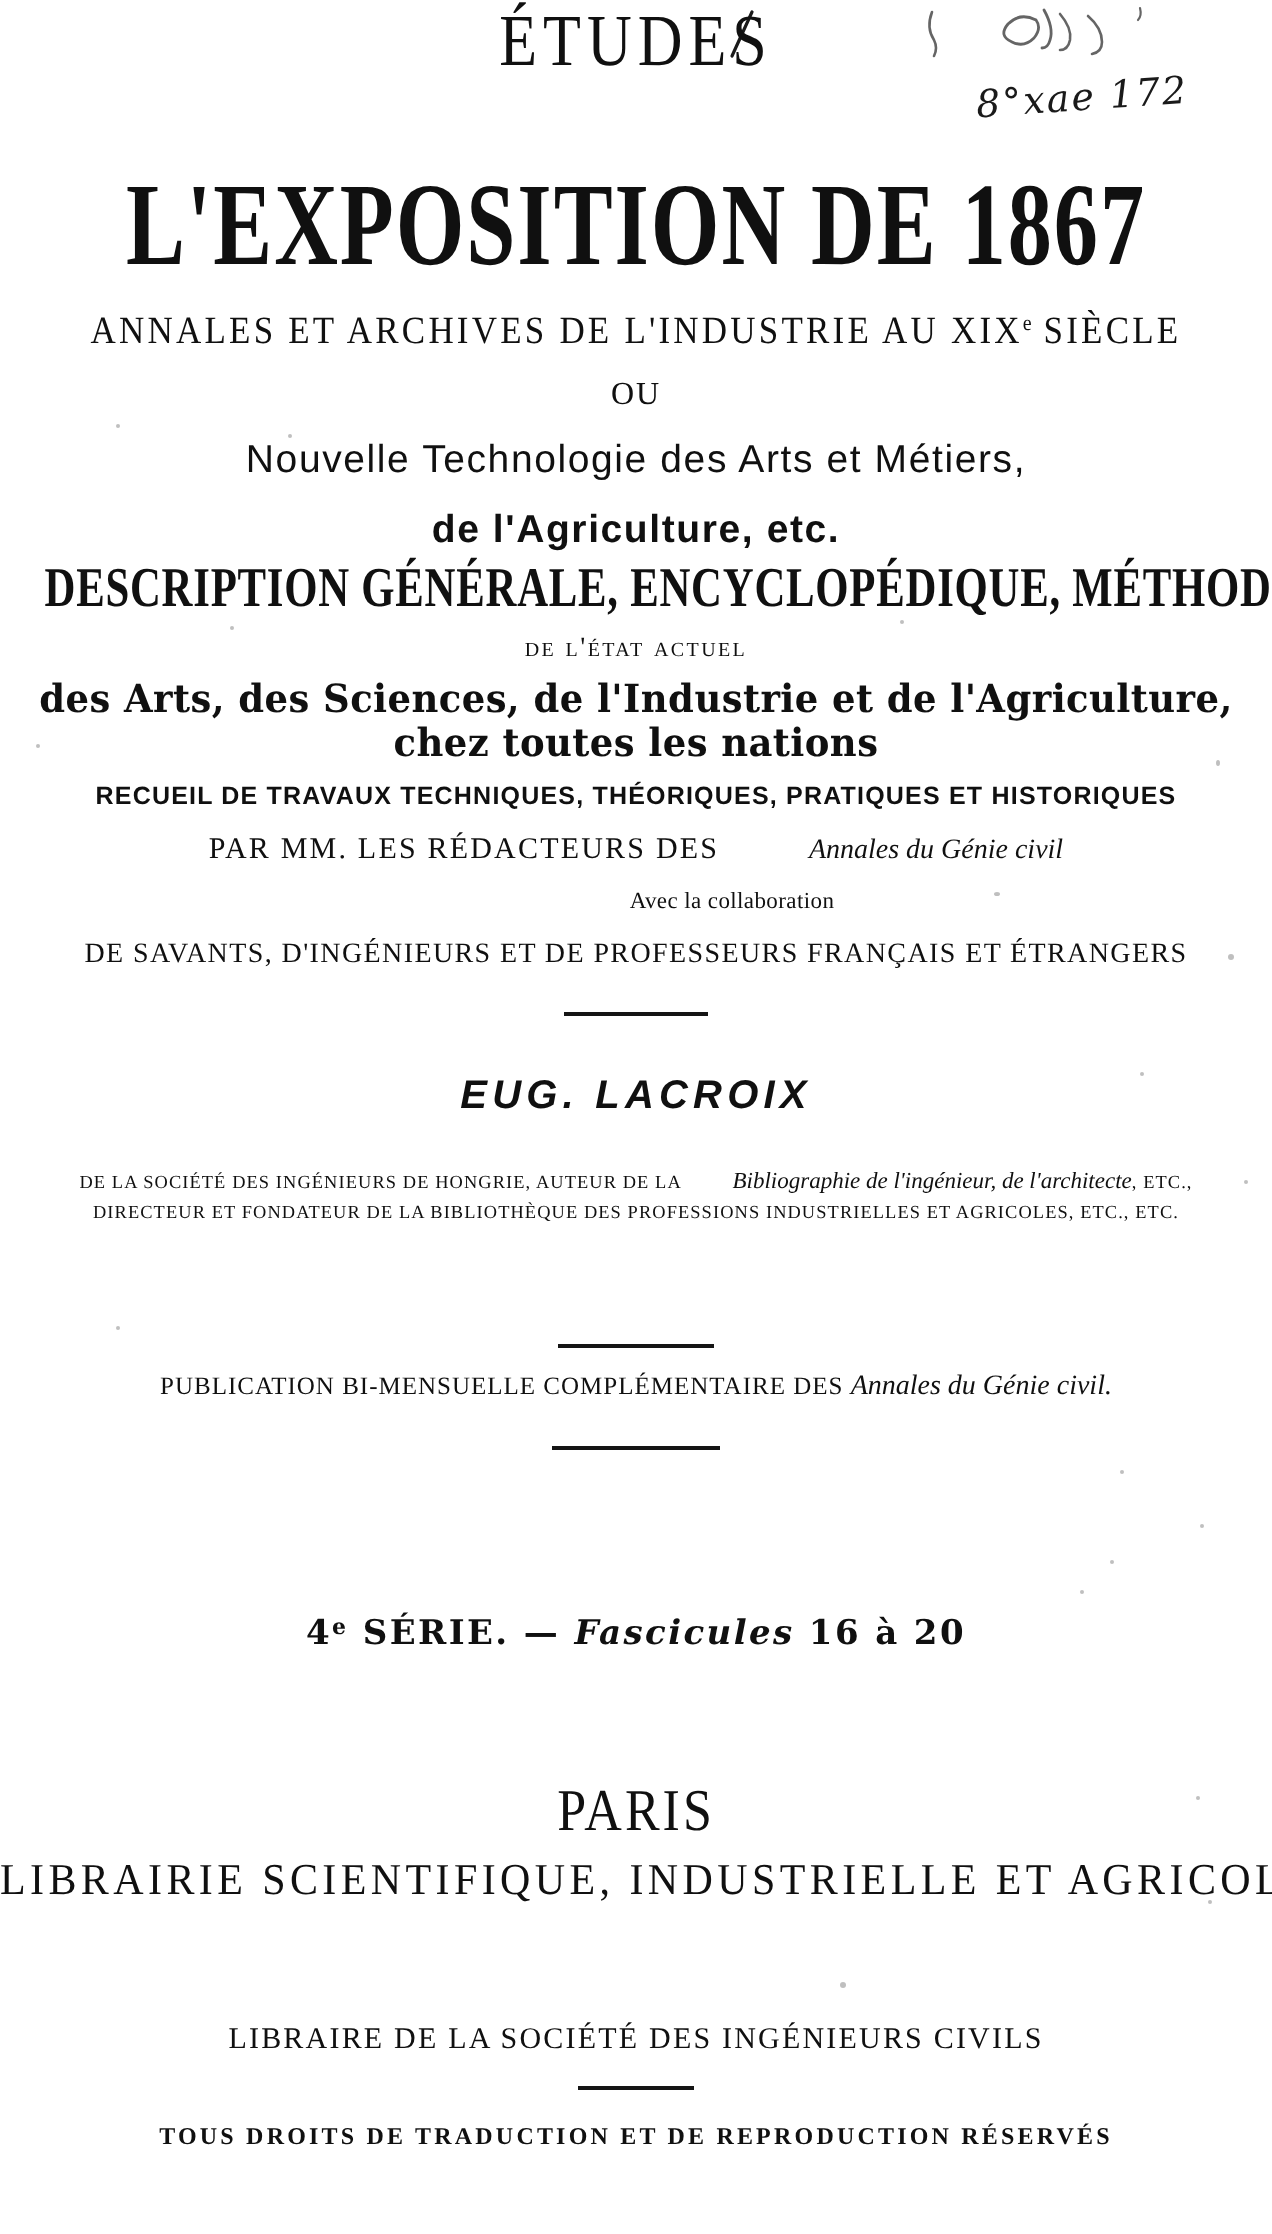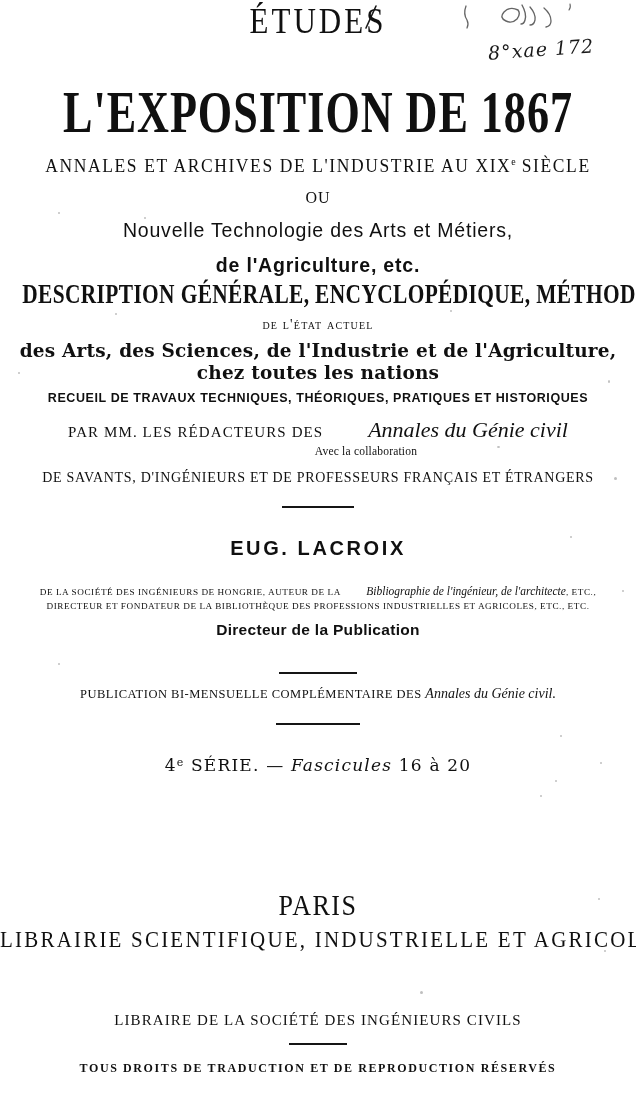--- a/index.html
+++ b/index.html
@@ -154,21 +154,21 @@
   }
   .parmm {
     position: absolute;
     top: 418px; left: 0;
     font-size: 15px;
     letter-spacing: 1.1px;
   }
   .parmm .ital {
     font-style: italic;
     letter-spacing: 0;
-    font-size: 22px;
+    font-size: 14px;
     margin-left: 40px;
   }
   .avec {
     position: absolute;
     top: 445px; left: 0;
     font-size: 11.5px;
     letter-spacing: 0.2px;
     padding-left: 48px;
   }
   .savants {
@@ -192,20 +192,21 @@
   .rule.r4 { top: 1043px; width: 58px; }
 
   
   .euglacroix {
     position: absolute;
     top: 538px; left: 0;
     font-family: "Liberation Sans", "DejaVu Sans", sans-serif;
     font-size: 20px;
     font-weight: 700;
     letter-spacing: 2.6px;
+    font-style: italic;
   }
   .cred {
     position: absolute;
     left: 0;
     font-size: 9.2px;
     letter-spacing: 0.55px;
     font-family: "Liberation Serif", "DejaVu Serif", serif;
   }
   .cred1 { top: 568px; }
   .cred2 { top: 585px; }
@@ -234,24 +235,24 @@
   }
   .bimensuelle .ital {
     font-style: italic;
     font-size: 14px;
     letter-spacing: 0;
   }
 
   
   .serie {
     position: absolute;
-    top: 757px; left: 0;
+    top: 808px; left: 0;
     font-family: "DejaVu Serif", "Liberation Serif", serif;
     font-size: 17px;
-    font-weight: 400;
+    font-weight: 700;
     letter-spacing: 1.2px;
   }
   .serie .sup { font-size: 11px; vertical-align: 5px; }
   .serie .ital { font-style: italic; }
 
   
   .paris {
     position: absolute;
     top: 890px; left: 0;
     font-size: 26px;
@@ -384,21 +385,20 @@
 
   <div class="rule r1"></div>
 
   <div class="line euglacroix">EUG. LACROIX</div>
 
   <div class="line cred cred2">
     <span>DE LA SOCIÉTÉ DES INGÉNIEURS DE HONGRIE, AUTEUR DE LA </span><span class="ital">Bibliographie de l'ingénieur, de l'architecte</span><span>, ETC.,</span>
   </div>
   <div class="line cred cred3">DIRECTEUR ET FONDATEUR DE LA BIBLIOTHÈQUE DES PROFESSIONS INDUSTRIELLES ET AGRICOLES, ETC., ETC.</div>
 
-  <div class="line directeur">Directeur de la Publication</div>
 
   <div class="rule r2"></div>
 
   <div class="line bimensuelle">
     <span>PUBLICATION BI-MENSUELLE COMPLÉMENTAIRE DES </span><span class="ital">Annales du Génie civil.</span>
   </div>
 
   <div class="rule r3"></div>
 
   <div class="line serie">

